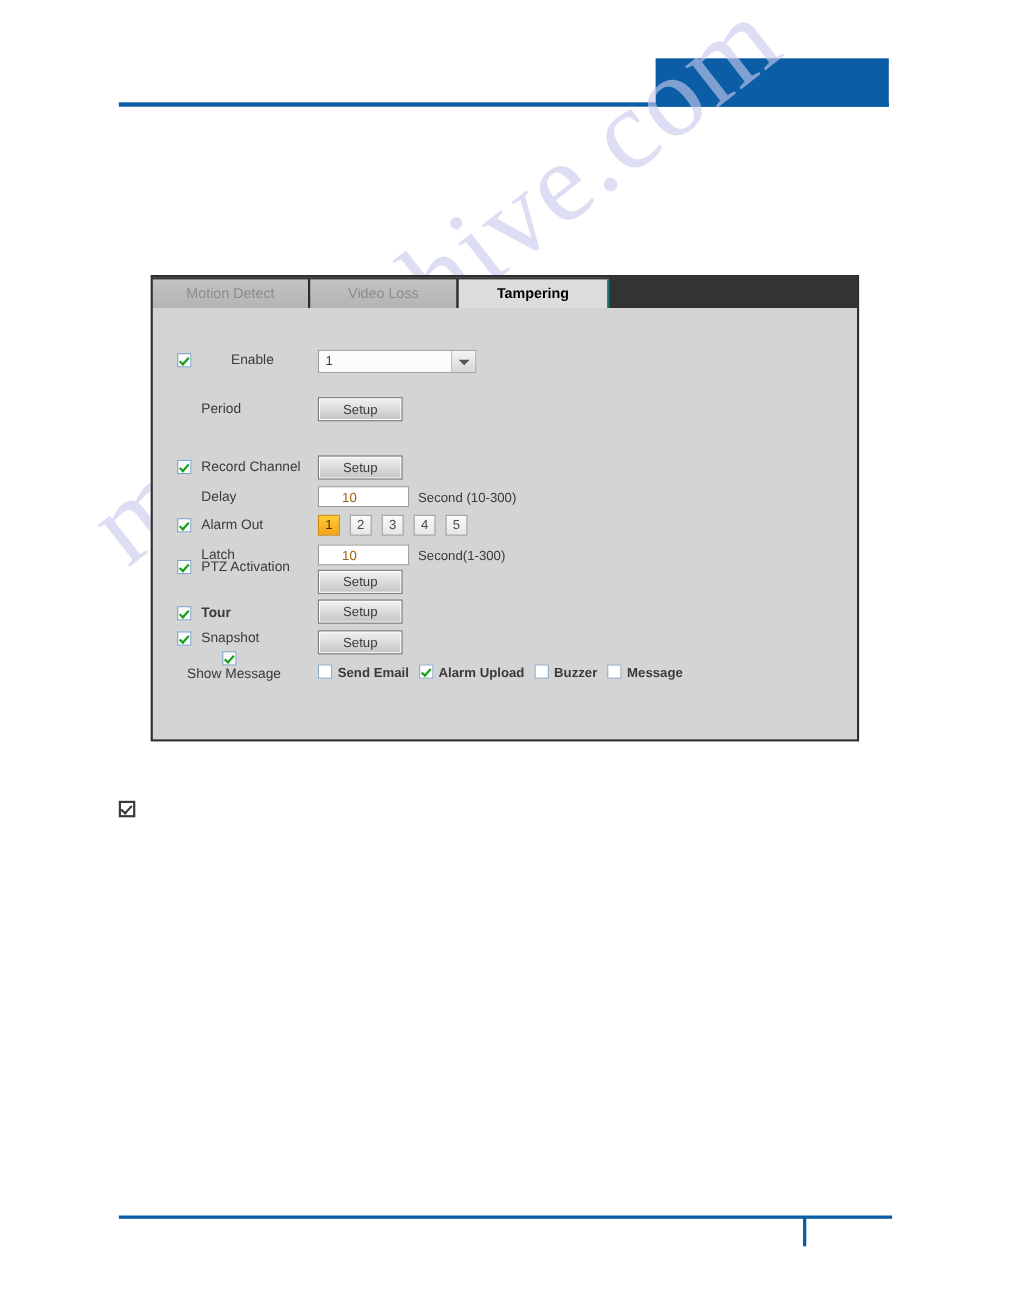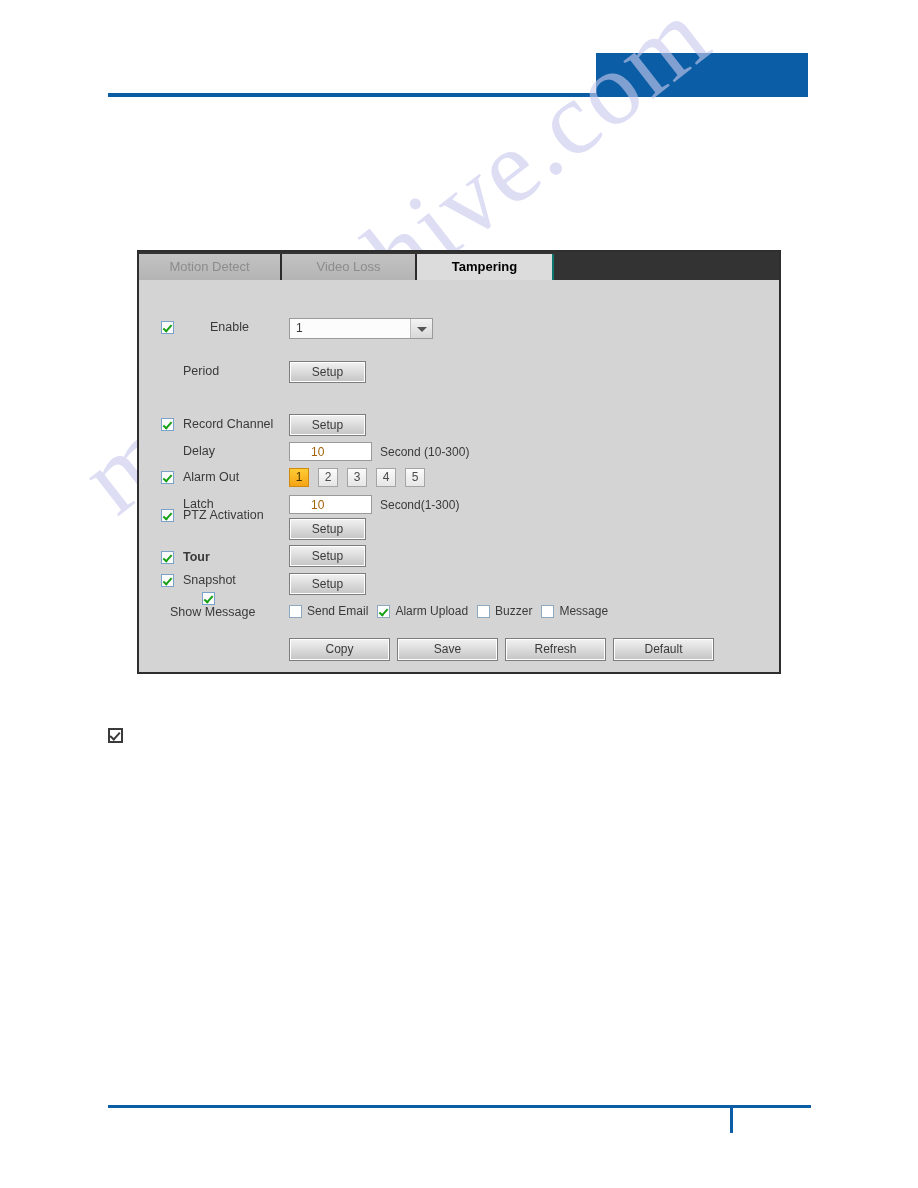--- a/index.html
+++ b/index.html
@@ -317,22 +317,23 @@
     border: 1px solid #d08a10;
     color: #4a3000;
   }
 
   .opt-group {
     display: flex;
     align-items: center;
   }
   .opt {
     display: flex;
-    align-items: center;
+    align-items: flex-start;
     margin-right: 9px;
+    font-weight: bold;
   }
   .opt-label {
     font-size: 12px;
     color: #3a3a3a;
     margin-left: 5px;
     white-space: nowrap;
   }
 
   .btn-row {
     position: absolute;
@@ -464,26 +465,20 @@
           <div class="cb-plain"></div>
           <div class="opt-label">Buzzer</div>
         </div>
         <div class="opt">
           <div class="cb-plain"></div>
           <div class="opt-label">Message</div>
         </div>
       </div>
     </div>
 
-    <div class="btn-row" style="top:358px;">
-      <div class="btn btn-action">Copy</div>
-      <div class="btn btn-action">Save</div>
-      <div class="btn btn-action">Refresh</div>
-      <div class="btn btn-action">Default</div>
-    </div>
 
   </div>
 </div>
 
 <div class="note-checkbox"></div>
 
 <div class="footer-rule"></div>
 <div class="footer-tick"></div>
 
 </body></html>

